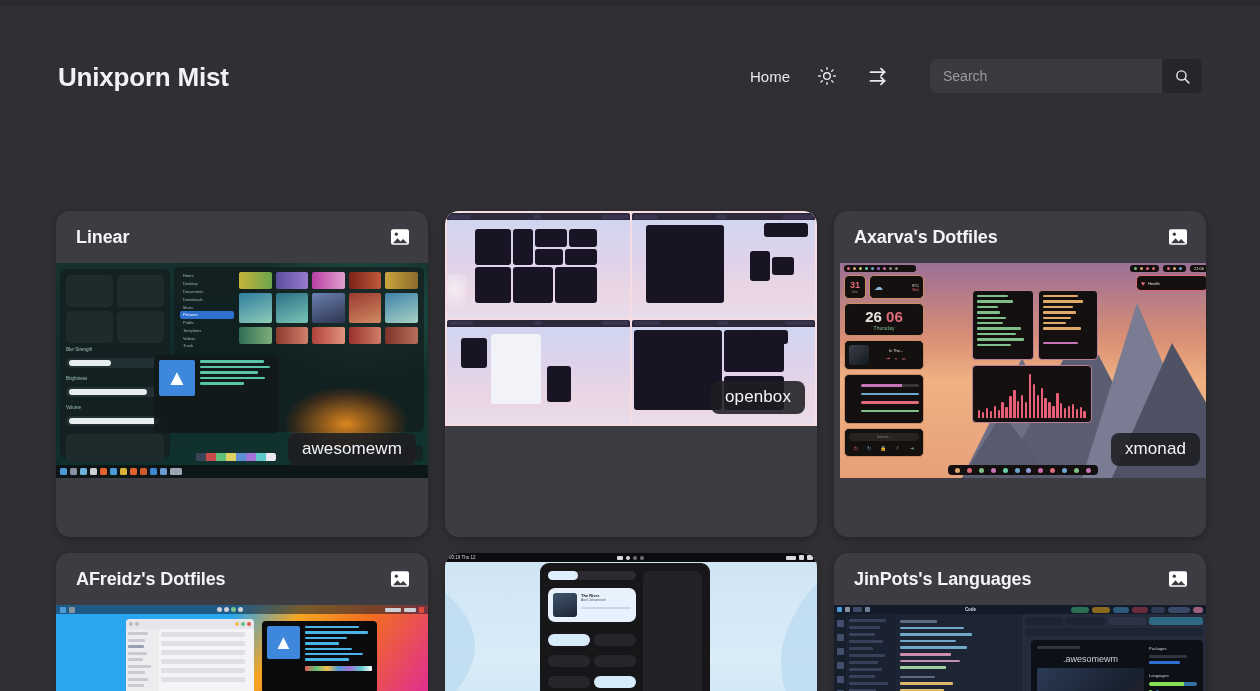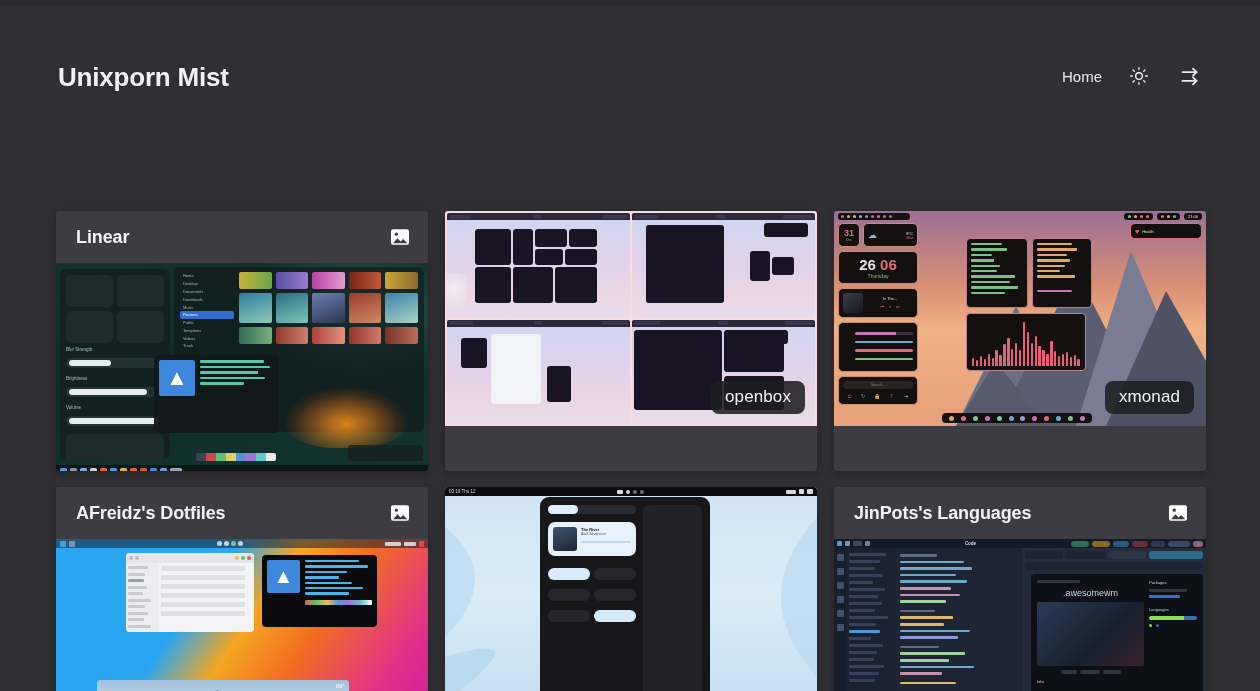--- a/index.html
+++ b/index.html
@@ -48,23 +48,23 @@
   }
 
   
   .grid {
     position: absolute; left: 56px; top: 211px;
     width: 1163px;
     display: grid; grid-template-columns: repeat(3, 372px);
     gap: 16px 17px;
   }
   .card {
-    background: #3c3c42; border-radius: 3px; overflow: hidden;
+    background: #3c3c42; border-radius: 14px; overflow: hidden;
     box-shadow: 0 2px 7px rgba(0,0,0,0.28);
-    height: 260px;
+    height: 326px;
   }
   .card-head {
     height: 52px; display: flex; align-items: center; justify-content: space-between;
     padding: 0 18px 0 20px;
   }
   .card-title { font-size: 18px; font-weight: bold; color: #f4f4f6; letter-spacing: -0.1px; }
   .img-icon { width: 20px; height: 18px; color: #ffffff; display:block; }
   .thumb { position: relative; width: 372px; height: 215px; overflow: hidden; }
   .tag {
     position: absolute; right: 12px; bottom: 12px;
@@ -123,21 +123,21 @@
     background: linear-gradient(180deg,#cfd6f2 0%,#dfd2ea 45%,#ead6e4 75%,#e9dceb 100%); }
   .t2 .bar { position:absolute; left:0; right:0; top:0; height:7px; background:rgba(30,26,42,.92);
       display:flex; align-items:center; justify-content:space-between; padding:0 2px; }
   .t2 .bar i { display:block; height:4px; background:#3a3450; border-radius:1px; }
   .t2 .win { position:absolute; background:#191424; border-radius:3px; }
   .t2 .winl { position:absolute; background:#f2f3f8; border-radius:3px; }
   .t2 .tree { position:absolute; left:-6px; bottom:-4px; width:26px; height:48px;
      background: radial-gradient(circle at 50% 30%, rgba(255,255,255,.55), transparent 60%); }
 
   
-  .t3 { background: linear-gradient(180deg,#9b6f96 0%,#d98f74 35%,#f0b183 55%,#e7a07a 100%); }
+  .t3 { background: linear-gradient(180deg,#9b6f96 0%,#d98f74 35%,#f0b183 55%,#e7a07a 100%); margin-left: 6px; }
   .t3 .mtn { position:absolute; right:0; bottom:0; width:250px; height:215px; }
   .t3 .sidebar { position:absolute; left:4px; top:12px; width:80px; }
   .t3 .wg { background:#14100f; border:1px solid #c98f63; border-radius:5px; margin-bottom:4px; padding:4px; }
   .t3 .clock { font-size:15px; font-weight:bold; text-align:center; }
   .t3 .clock .h { color:#e8e2dc; } .t3 .clock .m { color:#e06b7a; }
   .t3 .day { font-size:5px; color:#7fc08a; text-align:center; }
   .t3 .sl { height:2.5px; border-radius:2px; margin:4px 0 6px 12px; }
   .t3 .topbar { position:absolute; left:4px; top:2px; width:72px; height:7px; background:#14100f; border-radius:3px;
     display:flex; align-items:center; gap:3px; padding:0 3px; }
   .t3 .topbar i { width:3px; height:3px; border-radius:50%; display:block; }
@@ -229,20 +229,29 @@
 
     <span class="nav-icon" title="random">
       <svg width="21" height="21" viewBox="0 0 24 24" fill="none" stroke="currentColor" stroke-width="2.1" stroke-linecap="round" stroke-linejoin="round">
         <path d="M16 3l4 4-4 4"></path>
           <path d="M20 7H4"></path>
         <path d="M16 13l4 4-4 4"></path>
           <path d="M20 17H4"></path>
       </svg>
     </span>
 
+    <div class="search-wrap">
+      <input class="search-input" type="text" placeholder="Search" style="">
+      <button class="search-btn">
+        <svg width="17" height="17" viewBox="0 0 24 24" fill="none" stroke="currentColor" stroke-width="2" stroke-linecap="round">
+          <circle cx="10.5" cy="10.5" r="6.5"></circle>
+            <path d="M15.5 15.5L21 21"></path>
+        </svg>
+      </button>
+    </div>
   </nav>
 </header>
 
 <main class="grid">
 
   <article class="card">
     <div class="card-head">
       <span class="card-title">Linear</span>
       <span>
         <svg class="img-icon" viewBox="0 0 24 22" fill="#ffffff">
@@ -338,20 +347,21 @@
         <i style="background:#cfcfd6"></i>
           <i style="background:#e2622f"></i>
           <i style="background:#4c9ad6"></i>
         <i style="background:#d8b33a"></i>
           <i style="background:#e2622f"></i>
           <i style="background:#cf5a2c"></i>
         <i style="background:#3f87d0"></i>
           <i style="background:#6c9ad0"></i>
           <i style="background:#9aa6b5;width:12px"></i>
       </div>
+      <span class="tag">awesomewm</span>
     </div>
   </article>
 
   <article class="card">
     <div class="thumb t2">
       <div class="quad">
         <div class="q">
           <div class="bar">
               <i style="width:22px"></i>
               <i style="width:8px"></i>
@@ -399,20 +409,30 @@
           <div class="win" style="left:92px;top:10px;width:60px;height:42px"></div>
           <div class="win" style="left:92px;top:56px;width:60px;height:34px"></div>
           <div class="win" style="left:126px;top:10px;width:30px;height:14px"></div>
         </div>
       </div>
       <span class="tag">openbox</span>
     </div>
   </article>
 
   <article class="card">
+    <div class="card-head">
+      <span class="card-title">Axarva's Dotfiles</span>
+      <span>
+        <svg class="img-icon" viewBox="0 0 24 22" fill="#ffffff">
+          <rect x="1" y="1.5" width="22" height="19" rx="2.5"></rect>
+          <circle cx="7.5" cy="7.5" r="2" fill="#3c3c42"></circle>
+          <path d="M3.5 18.5l5.5-6 3.6 4 3.2-3.2 5.2 5.2z" fill="#3c3c42"></path>
+        </svg>
+      </span>
+    </div>
     <div class="thumb t3">
       <svg class="mtn" viewBox="0 0 250 215" preserveAspectRatio="none">
         <polygon points="0,215 60,95 120,215" fill="#6d6f84"></polygon>
         <polygon points="40,215 120,60 200,215" fill="#5b5d72"></polygon>
         <polygon points="120,215 175,40 250,215" fill="#7a7c93"></polygon>
         <polygon points="150,215 210,80 250,150 250,215" fill="#4f5165"></polygon>
         <polygon points="0,215 40,150 90,215" fill="#585a6e"></polygon>
       </svg>
       <div class="topbar">
         <i style="background:#e06b7a"></i>

